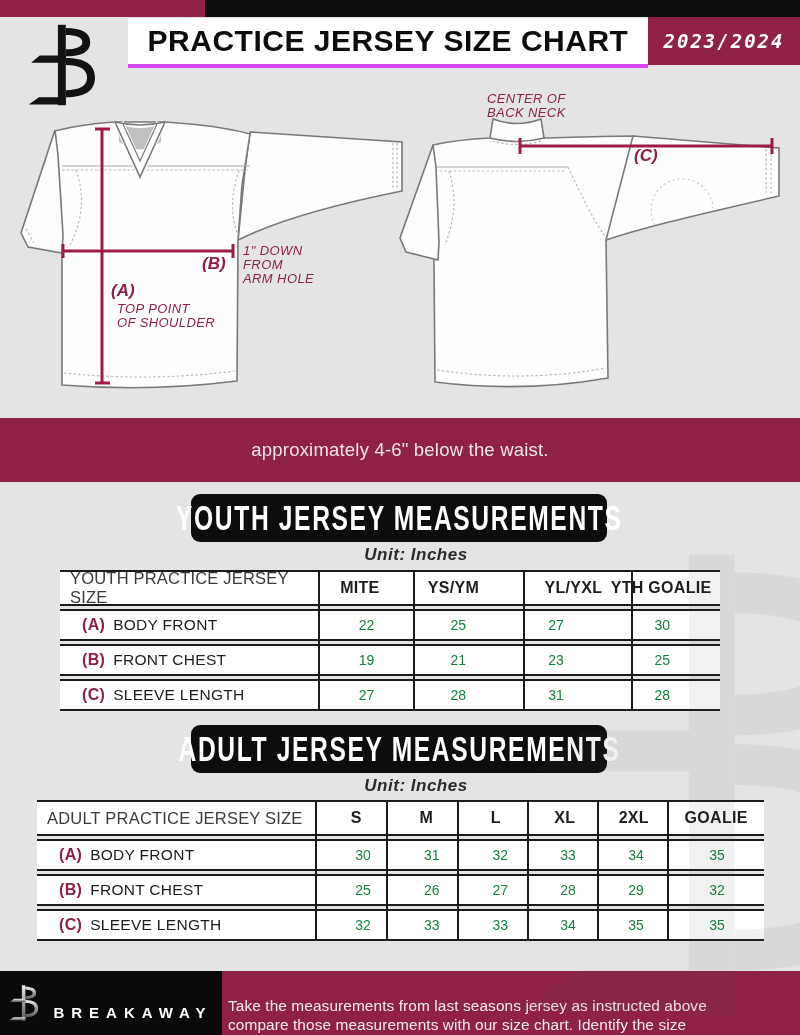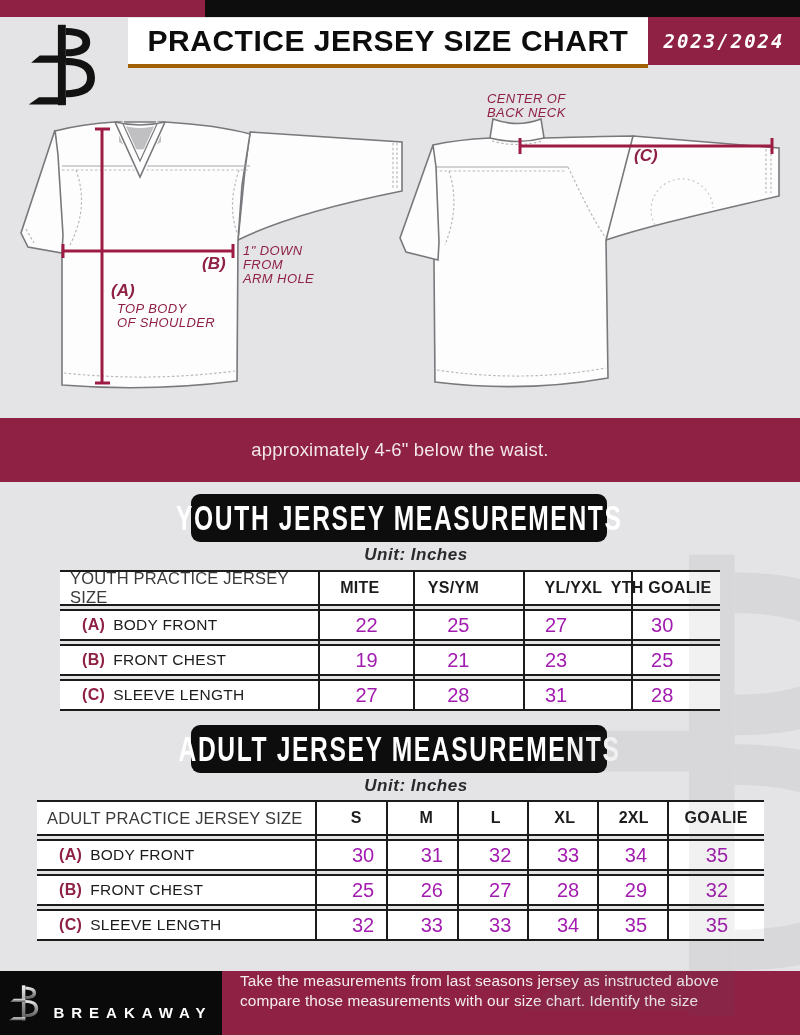--- a/index.html
+++ b/index.html
@@ -2,21 +2,21 @@
 <html><head>
 <meta charset="utf-8">
 <style>
   html,body{margin:0;padding:0;background:#4a4a4e;}
   .page{position:relative;width:800px;height:1035px;background:#E4E3E5;overflow:hidden;
         font-family:"Liberation Sans",sans-serif;margin:0 auto;}
   
   .top-strip{position:absolute;left:0;top:0;width:800px;height:17px;background:#0D0D0D;}
   .top-strip-maroon{position:absolute;left:0;top:0;width:205px;height:17px;background:#8E2144;}
   .title-bar{position:absolute;left:128px;top:18px;width:520px;height:46px;background:#ffffff;
-             border-bottom:4px solid #a16207;display:flex;align-items:center;justify-content:center;}
+             border-bottom:4px solid #d946ef;display:flex;align-items:center;justify-content:center;}
   .title-bar span{font-size:30px;font-weight:bold;letter-spacing:.5px;color:#0d0d0d;white-space:nowrap;}
   .season-box{position:absolute;left:648px;top:17px;width:152px;height:48px;background:#8E2144;
               display:flex;align-items:center;justify-content:center;}
   .season-box span{color:#fff;font-family:"DejaVu Sans Mono",monospace;font-style:italic;
                    font-weight:bold;font-size:19px;letter-spacing:2px;}
   .logo-header{position:absolute;left:26px;top:24px;width:78px;height:82px;}
   
   .jersey-svg{position:absolute;}
   #front-svg{left:12px;top:115px;}
   #back-svg{left:393px;top:112px;}
@@ -36,33 +36,33 @@
   #youth-banner{top:494px;} #adult-banner{top:725px;}
   .unit{position:absolute;left:16px;width:800px;text-align:center;font-style:italic;
         font-weight:bold;font-size:17px;color:#2a2a2c;letter-spacing:.5px;}
   #youth-unit{top:545px;} #adult-unit{top:776px;}
   
   .tbl{position:absolute;}
   .trow{display:flex;background:#fff;border-top:2px solid #1b1b1b;border-bottom:2px solid #1b1b1b;
         margin-bottom:3px;align-items:center;}
   .trow.hdr{height:32px;} .trow.dat{height:28px;}
   .cell{text-align:center;overflow:hidden;}
-  .cell.num{font-size:20px;color:#a21caf;}
+  .cell.num{font-size:14px;color:#15803d;}
   .cell.szhdr{font-size:16px;font-weight:bold;color:#1c1c1e;letter-spacing:.3px;}
   .cell.lbl{text-align:left;}
   .hdr .cell.lbl{padding-left:10px;font-size:16.5px;color:#3a3a3c;letter-spacing:.2px;}
   .dat .cell.lbl{padding-left:22px;font-size:15.5px;color:#1c1c1e;letter-spacing:.3px;}
   .key{color:#8E2144;font-weight:bold;font-size:16px;margin-right:8px;}
   .vline{position:absolute;top:0;width:2px;background:#1b1b1b;}
   
   .footer{position:absolute;left:0;top:971px;width:800px;height:64px;display:flex;}
   .footer-brand{width:222px;background:#0A0A0A;display:flex;align-items:center;justify-content:center;}
   .footer-brand .brand-txt{color:#fff;font-weight:bold;font-size:15px;letter-spacing:7px;margin-left:12px;margin-top:19px;}
-  .footer-note{flex:1;background:#8E2144;display:flex;flex-direction:column;justify-content:flex-start;
-               padding-left:18px;}
+  .footer-note{flex:1;background:#8E2144;display:flex;flex-direction:column;justify-content:flex-end;
+               padding-left:6px;}
   .footer-note span{color:#F4ECEF;font-size:15.4px;line-height:19.6px;letter-spacing:.1px;white-space:nowrap;}
   
   .watermark{position:absolute;left:520px;top:550px;width:420px;height:470px;opacity:.08;
              pointer-events:none;z-index:6;}
 </style>
 </head>
 <body>
 
 <div class="page">
 
@@ -154,21 +154,21 @@
   </div>
   <div class="ann-key" style="left:634px;top:146px;">(C)</div>
   <div class="ann" style="left:243px;top:244px;">
     <span class="ln">1" DOWN</span>
     <span class="ln">FROM</span>
     <span class="ln">ARM HOLE</span>
   </div>
   <div class="ann-key" style="left:202px;top:254px;">(B)</div>
   <div class="ann-key" style="left:111px;top:281px;">(A)</div>
   <div class="ann" style="left:117px;top:302px;">
-    <span class="ln">TOP BODY</span>
+    <span class="ln">TOP POINT</span>
     <span class="ln">OF SHOULDER</span>
   </div>
 
   <div class="notice">
     <span>approximately 4-6" below the waist.</span>
   </div>
 
   <div class="section-banner" id="youth-banner">
     <span>YOUTH JERSEY MEASUREMENTS</span>
   </div>

